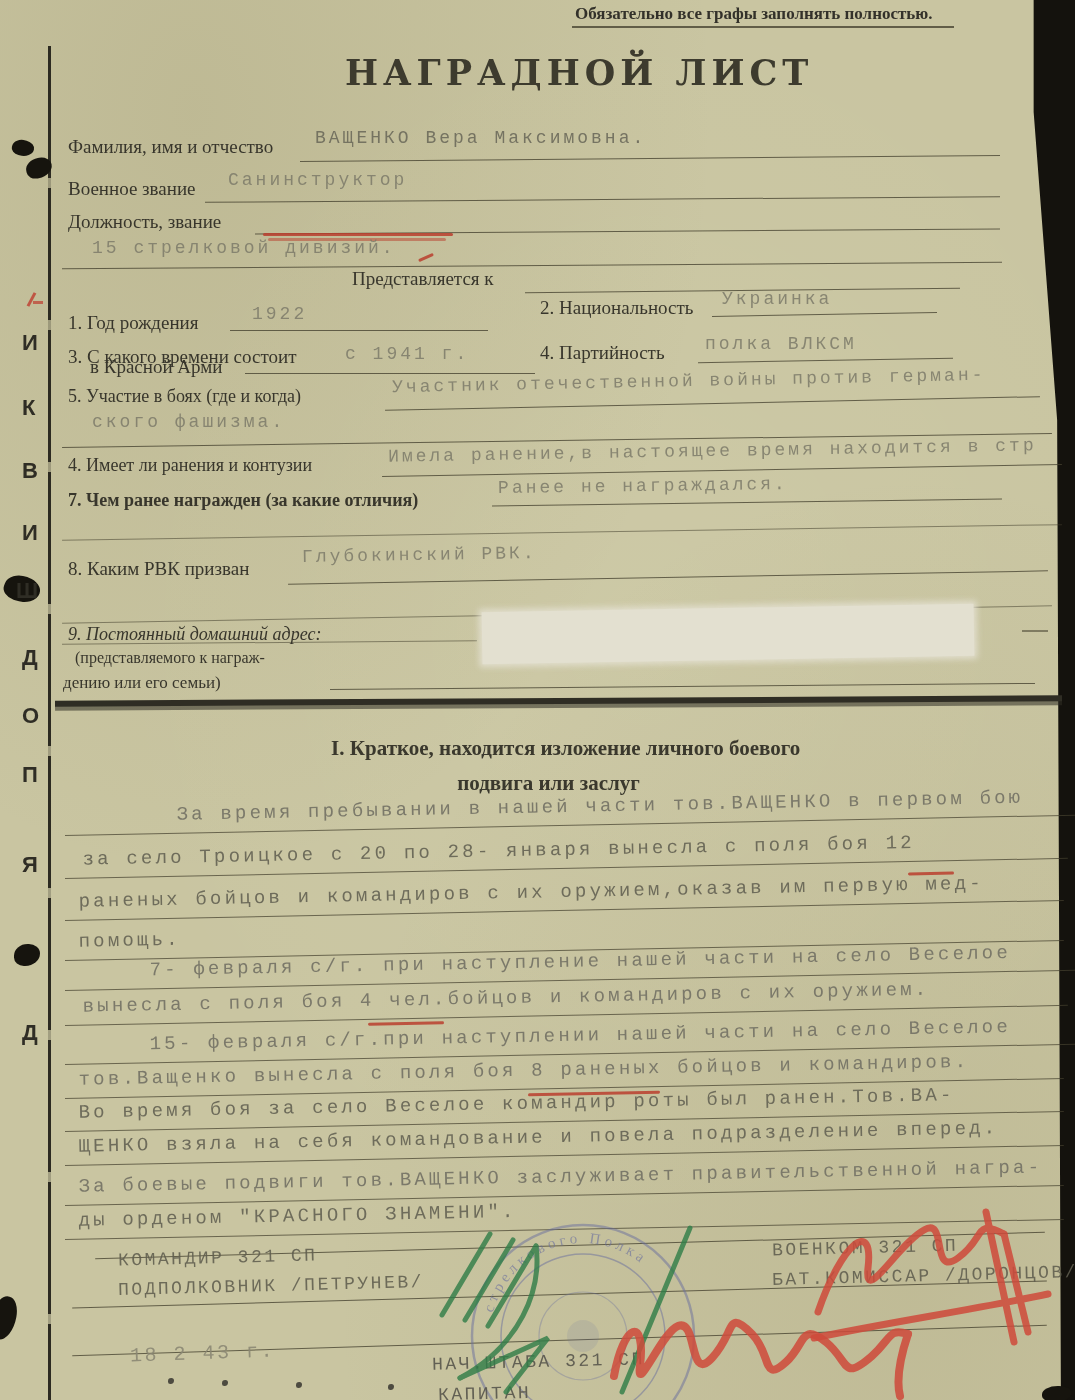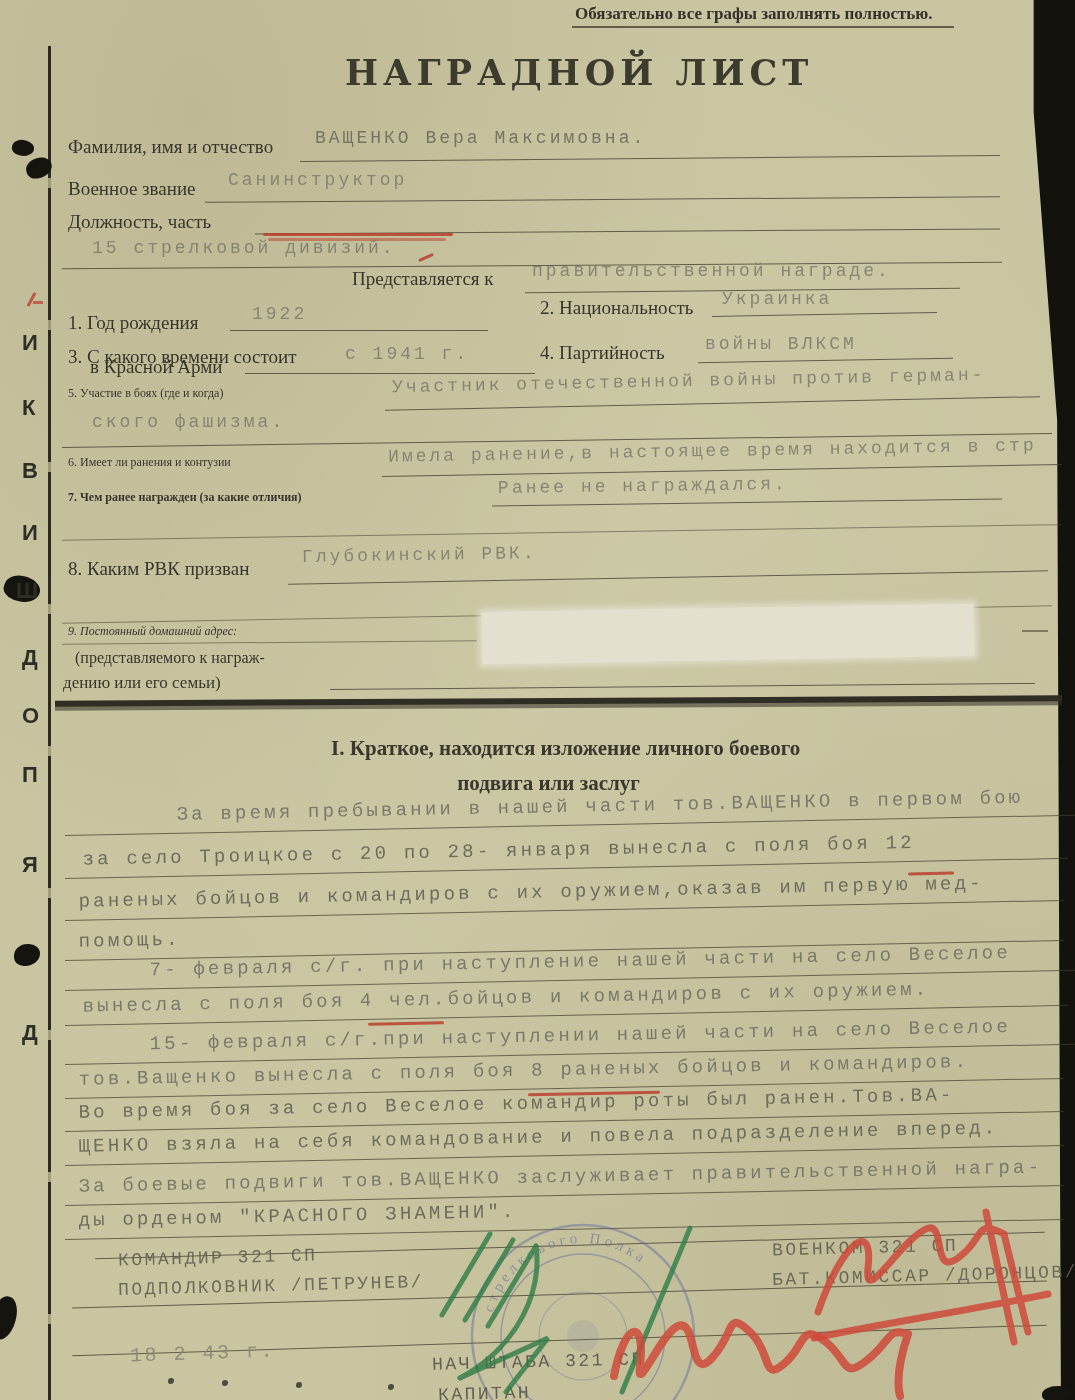--- a/index.html
+++ b/index.html
@@ -5,21 +5,21 @@
   html,body{margin:0;padding:0;background:#2a2822;}
   .page{position:relative;width:1075px;height:1400px;overflow:hidden;
     background:
       radial-gradient(ellipse at 18% 8%, rgba(125,115,72,.14), transparent 42%),
       radial-gradient(ellipse at 85% 92%, rgba(125,115,72,.12), transparent 45%),
       radial-gradient(ellipse at 60% 45%, rgba(255,255,230,.07), transparent 60%),
       #c9c5a1;
     font-family:"Liberation Serif", serif;}
   .lab{position:absolute;white-space:nowrap;font-family:"Liberation Serif",serif;
     font-size:19px;color:#38362c;}
-  .lab-s{font-size:12px;}
+  .lab-s{font-size:18px;}
   .typ{position:absolute;white-space:nowrap;font-family:"Liberation Mono","DejaVu Sans Mono",monospace;
     font-size:18px;letter-spacing:3px;color:#6f6d5d;opacity:.92;}
   .typ-f{color:#7d7b6a;opacity:.85;}
   .ln{position:absolute;height:1px;background:rgba(68,64,46,.78);}
   .ln2{background:rgba(68,64,46,.55);}
   .red-ln{position:absolute;height:3px;background:rgba(186,62,46,.85);border-radius:2px;}
   .bl{position:absolute;left:65px;width:985px;white-space:nowrap;overflow:visible;
     font-family:"Liberation Mono","DejaVu Sans Mono",monospace;font-size:19px;letter-spacing:3.2px;
     color:#6e6c5b;border-bottom:1px solid rgba(68,64,46,.72);padding-bottom:7px;
     transform:rotate(-1.15deg);transform-origin:left bottom;}
@@ -77,56 +77,55 @@
   <div class="title" style="left:345px;top:52px;">НАГРАДНОЙ  ЛИСТ</div>
 
   <div class="lab" style="left:68px;top:136px;">Фамилия, имя и отчество</div>
   <div class="typ" style="left:315px;top:128px;">ВАЩЕНКО  Вера Максимовна.</div>
   <div class="ln" style="left:300px;top:158px;width:700px;transform:rotate(-0.5deg);"></div>
 
   <div class="lab" style="left:68px;top:178px;">Военное звание</div>
   <div class="typ typ-f" style="left:228px;top:170px;">Санинструктор</div>
   <div class="ln" style="left:205px;top:199px;width:795px;transform:rotate(-0.4deg);"></div>
 
-  <div class="lab" style="left:68px;top:211px;">Должность,  часть</div>
+  <div class="lab" style="left:68px;top:211px;">Должность,  звание</div>
   <div class="ln" style="left:255px;top:231px;width:745px;transform:rotate(-0.4deg);"></div>
   <div class="red-ln" style="left:263px;top:233px;width:190px;"></div>
   <div class="red-ln" style="left:268px;top:238px;width:178px;opacity:.6;"></div>
   <div class="typ typ-f" style="left:92px;top:238px;">15 стрелковой дивизий.</div>
   <div class="ln" style="left:62px;top:265px;width:940px;transform:rotate(-0.4deg);"></div>
   <div class="red-ln" style="left:418px;top:256px;width:16px;transform:rotate(-24deg);"></div>
 
   <div class="lab" style="left:352px;top:268px;">Представляется к</div>
-  <div class="typ typ-f" style="left:532px;top:261px;">правительственной награде.</div>
   <div class="ln" style="left:525px;top:290px;width:435px;transform:rotate(-0.6deg);"></div>
 
   <div class="lab" style="left:68px;top:312px;">1. Год рождения</div>
   <div class="typ typ-f" style="left:252px;top:304px;">1922</div>
   <div class="ln" style="left:230px;top:330px;width:258px;"></div>
 
   <div class="lab" style="left:540px;top:297px;">2. Национальность</div>
   <div class="typ typ-f" style="left:722px;top:289px;">Украинка</div>
   <div class="ln" style="left:712px;top:314px;width:225px;transform:rotate(-1deg);"></div>
 
   <div class="lab" style="left:68px;top:334px;margin-top:12px;">3. С какого времени состоит</div>
   <div class="lab" style="left:90px;top:356px;">в Красной Арми</div>
   <div class="typ typ-f" style="left:345px;top:344px;">с 1941 г.</div>
   <div class="ln" style="left:245px;top:373px;width:290px;"></div>
 
   <div class="lab" style="left:540px;top:342px;">4. Партийность</div>
-  <div class="typ typ-f" style="left:705px;top:334px;">войны ВЛКСМ</div>
+  <div class="typ typ-f" style="left:705px;top:334px;">полка ВЛКСМ</div>
   <div class="ln" style="left:698px;top:360px;width:255px;transform:rotate(-1deg);"></div>
 
   <div class="lab lab-s" style="left:68px;top:386px;">5. Участие в боях (где и когда)</div>
   <div class="typ typ-f" style="left:392px;top:371px;transform:rotate(-1.2deg);">Участник отечественной войны против герман-</div>
   <div class="ln" style="left:385px;top:403px;width:655px;transform:rotate(-1.2deg);"></div>
   <div class="typ typ-f" style="left:92px;top:412px;">ского фашизма.</div>
   <div class="ln" style="left:62px;top:440px;width:990px;transform:rotate(-0.8deg);"></div>
 
-  <div class="lab lab-s" style="left:68px;top:455px;">6. Имеет ли ранения и контузии</div>
+  <div class="lab lab-s" style="left:68px;top:455px;">4. Имеет ли ранения и контузии</div>
   <div class="typ typ-f" style="left:388px;top:441px;transform:rotate(-1deg);">Имела ранение,в настоящее время находится в стр</div>
   <div class="ln" style="left:382px;top:470px;width:680px;transform:rotate(-1deg);"></div>
 
   <div class="lab lab-s" style="left:68px;top:490px;font-weight:bold;">7. Чем ранее награжден (за какие отличия)</div>
   <div class="typ typ-f" style="left:498px;top:476px;transform:rotate(-0.8deg);">Ранее не награждался.</div>
   <div class="ln" style="left:492px;top:502px;width:510px;transform:rotate(-0.8deg);"></div>
 
   <div class="ln ln2" style="left:62px;top:532px;width:1000px;transform:rotate(-0.9deg);"></div>
 
   <div class="lab" style="left:68px;top:558px;">8. Каким РВК призван</div>

